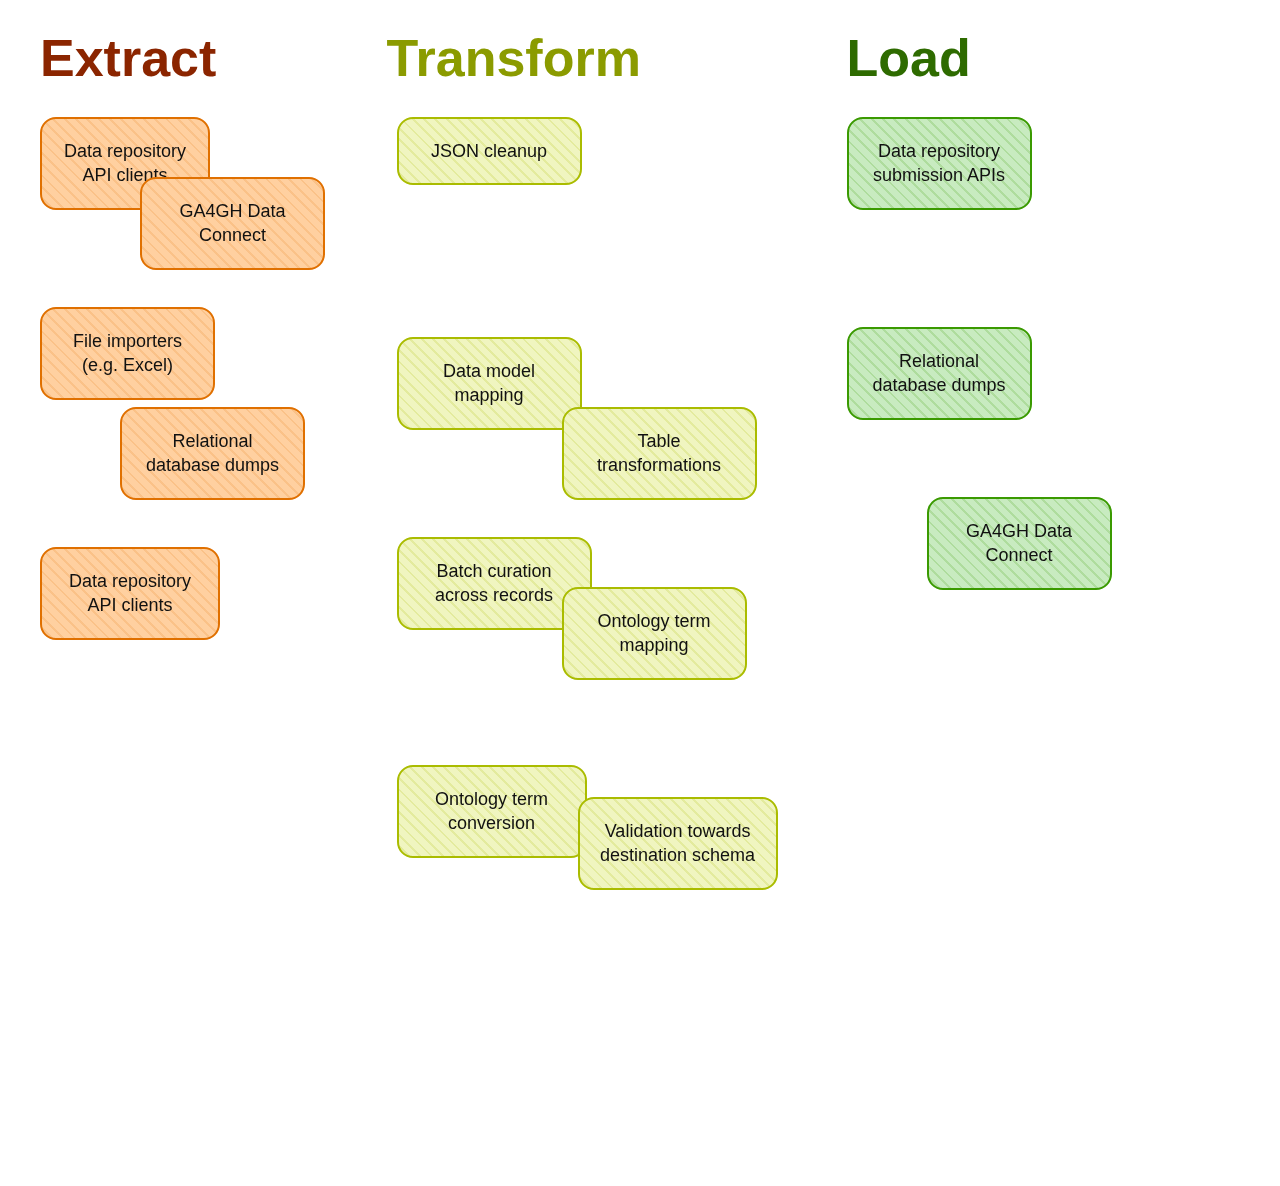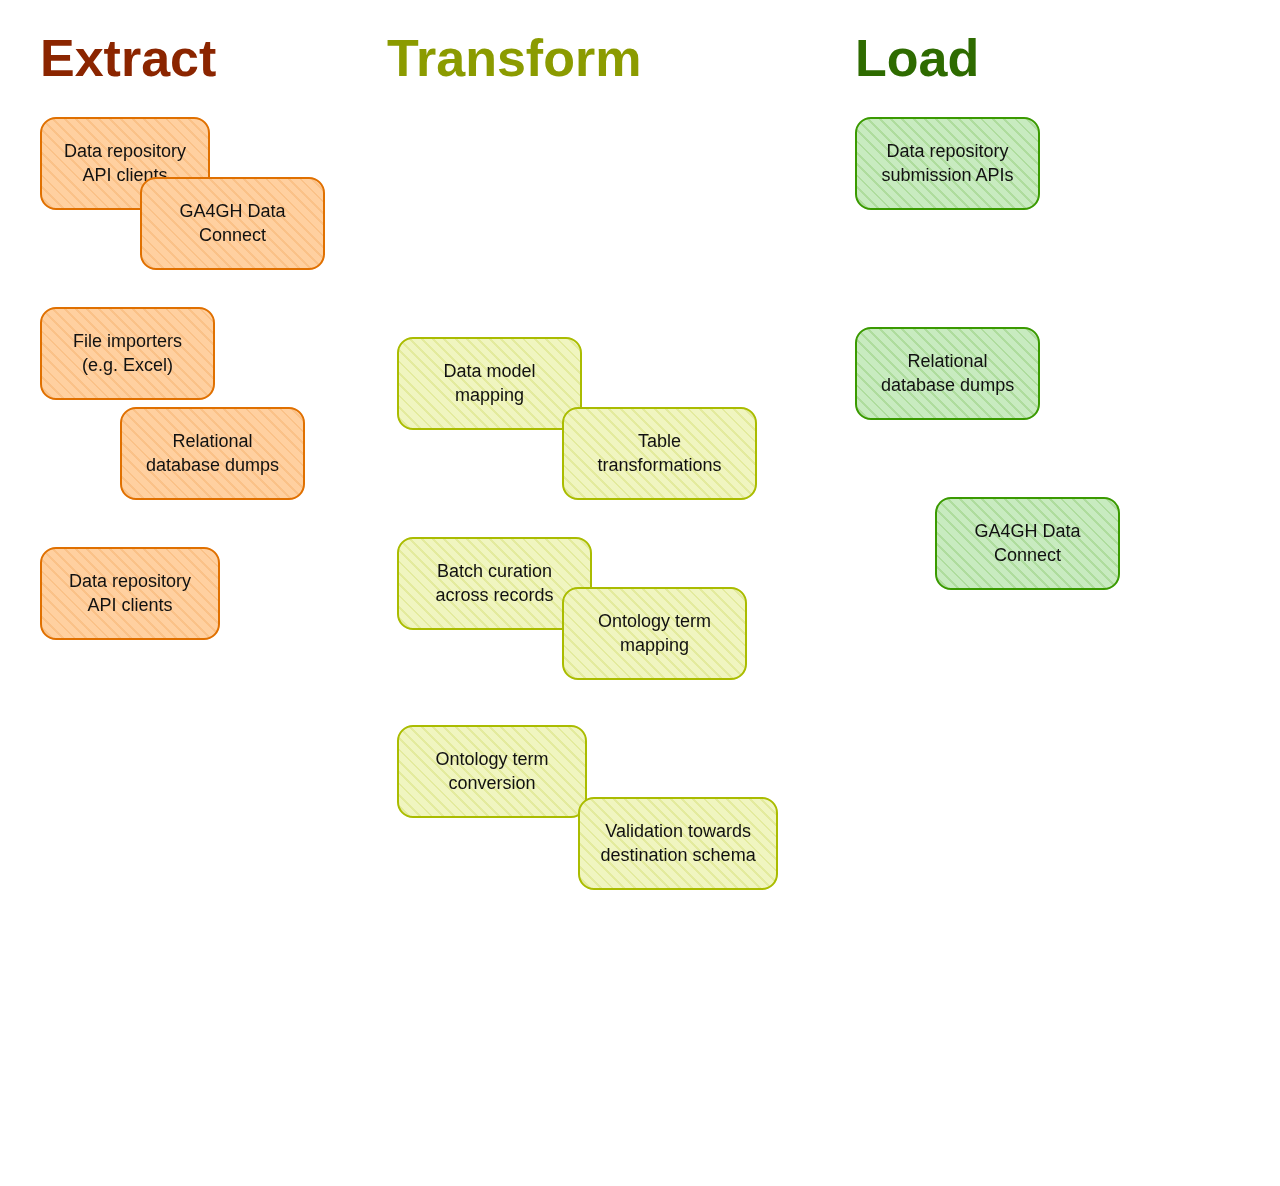--- a/index.html
+++ b/index.html
@@ -9,21 +9,21 @@
       width: 1280px;
       min-height: 1186px;
       overflow: hidden;
     }
 
     .etl-container {
       display: flex;
       width: 1280px;
       min-height: 1186px;
       padding: 30px 40px;
-      gap: 8px;
+      gap: 0;
     }
 
     .column {
       display: flex;
       flex-direction: column;
       align-items: flex-start;
     }
 
     .col-extract { width: 370px; }
     .col-transform { width: 490px; }
@@ -109,21 +109,21 @@
       height: 900px;
       width: 460px;
     }
 
     .t-card1 { position: absolute; top: 0; left: 10px; width: 185px; }
     .t-card2 { position: absolute; top: 50px; left: 155px; width: 210px; }
     .t-card3 { position: absolute; top: 220px; left: 10px; width: 185px; }
     .t-card4 { position: absolute; top: 290px; left: 175px; width: 195px; }
     .t-card5 { position: absolute; top: 420px; left: 10px; width: 195px; }
     .t-card6 { position: absolute; top: 470px; left: 175px; width: 185px; }
-    .t-card7 { position: absolute; top: 608px; left: 10px; width: 190px; }
+    .t-card7 { position: absolute; top: 648px; left: 10px; width: 190px; }
     .t-card8 { position: absolute; top: 680px; left: 191px; width: 200px; }
 
     
     .load-cards-wrapper {
       position: relative;
       height: 700px;
       width: 380px;
     }
 
     .l-card1 { position: absolute; top: 0; left: 0; width: 185px; }
@@ -157,20 +157,23 @@
         <span>Data repository API clients</span>
       </div>
 
     </div>
   </div>
 
   <div class="column col-transform">
     <div class="col-title">Transform</div>
     <div class="transform-cards-wrapper">
 
+      <div class="card card-transform t-card1">
+        <span>JSON cleanup</span>
+      </div>
       <div class="card card-transform t-card3">
         <span>Data model mapping</span>
       </div>
       <div class="card card-transform t-card5">
         <span>Batch curation across records</span>
       </div>
       <div class="card card-transform t-card4">
         <span>Table transformations</span>
       </div>
       <div class="card card-transform t-card6">

